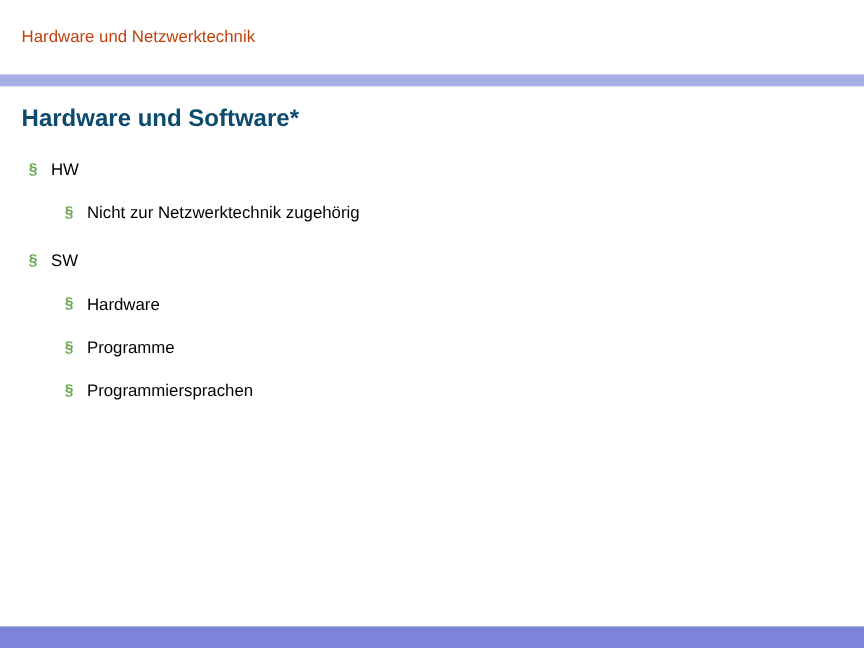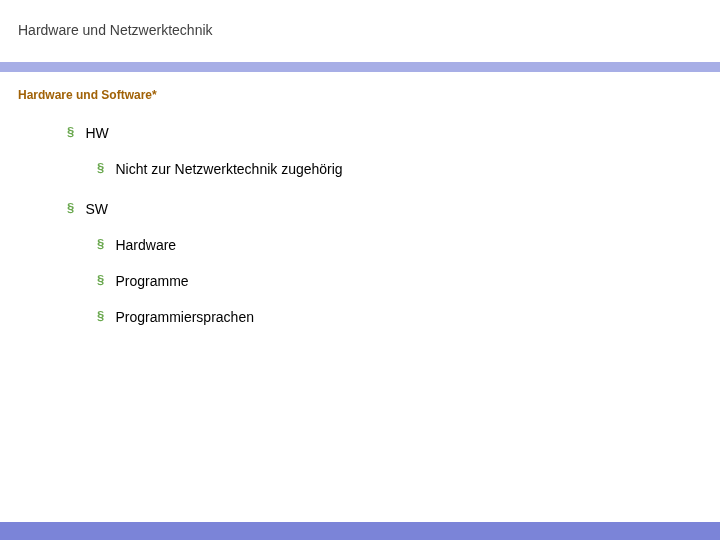--- a/index.html
+++ b/index.html
@@ -9,45 +9,44 @@
     background: #ffffff;
     font-family: Arial, Helvetica, sans-serif;
     position: relative;
     overflow: hidden;
   }
   .header-area {
     padding: 22px 18px 0 18px;
   }
   .header-title {
     font-size: 14px;
-    color: #404040;
+    color: #c2410c;
     font-weight: 400;
   }
   .divider-bar {
     margin-top: 24px;
     height: 10px;
     background: #a7aee6;
     width: 100%;
   }
   .content {
     padding: 16px 18px 0 18px;
   }
   .subtitle {
-    font-size: 12px;
+    font-size: 20px;
     font-weight: 700;
-    color: #a16207;
+    color: #0c4a6e;
     margin-bottom: 22px;
   }
   ul.top-list {
     list-style: none;
     padding-left: 6px;
   }
   ul.top-list > li {
     margin-bottom: 22px;
-    margin-left: 43px;
   }
   ul.sub-list {
     list-style: none;
     padding-left: 30px;
     margin-top: 18px;
   }
   ul.sub-list > li {
     margin-bottom: 18px;
   }
   .bullet {

